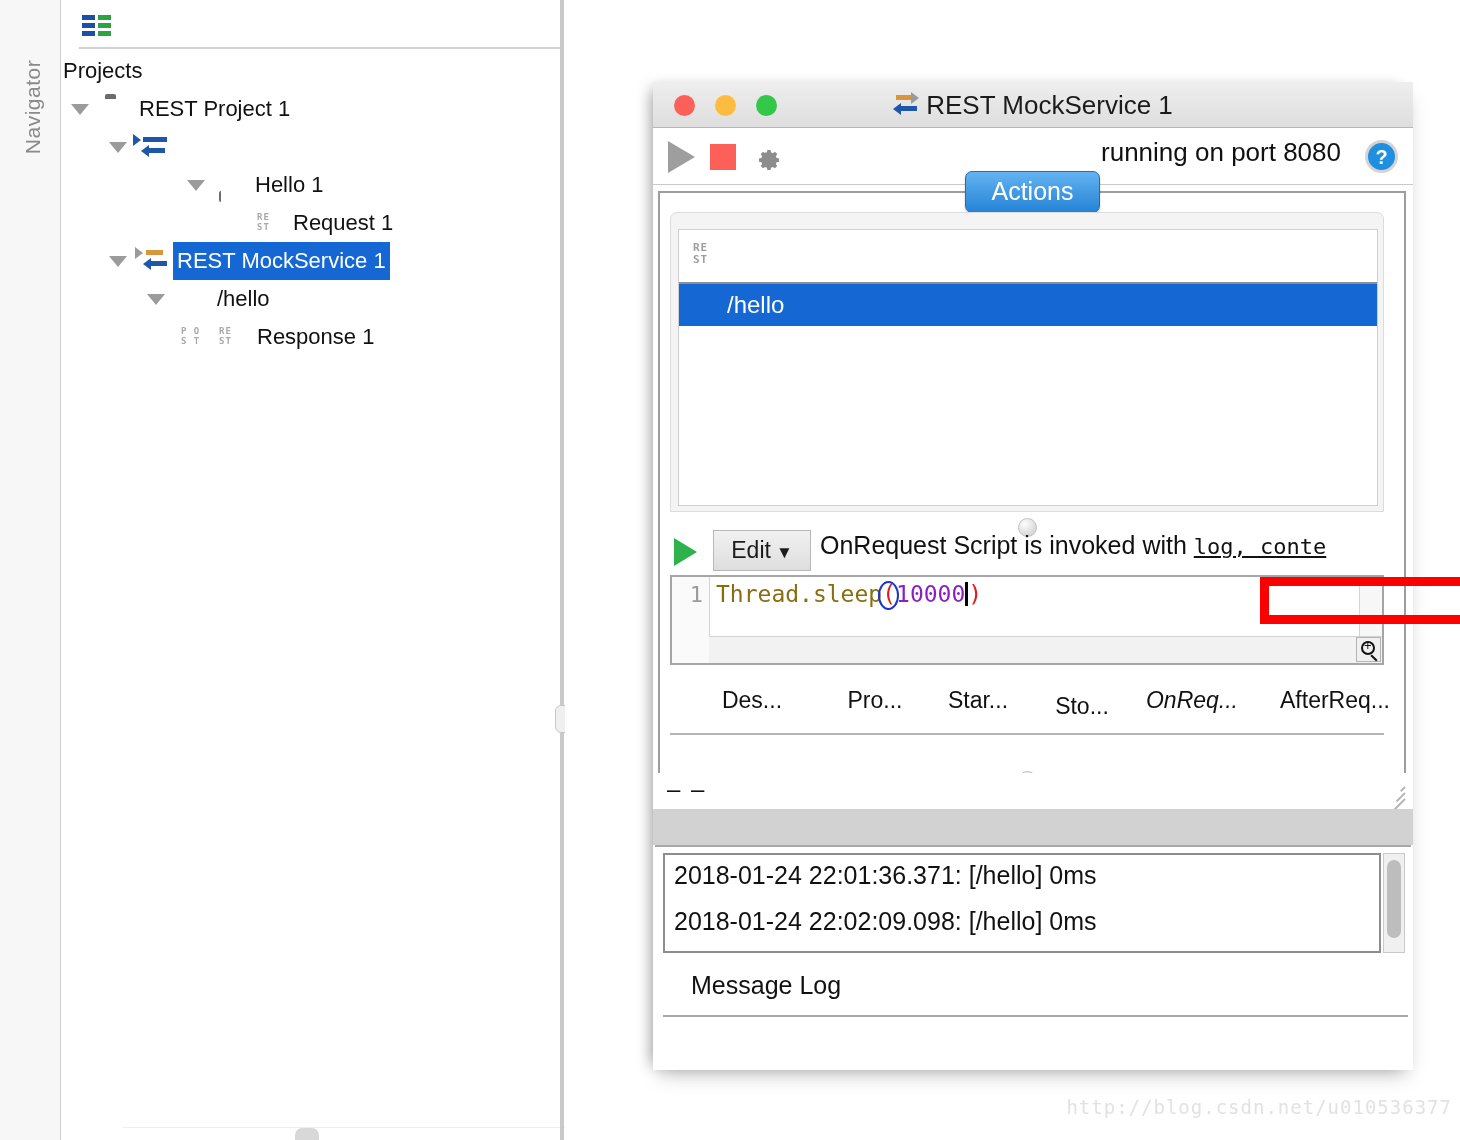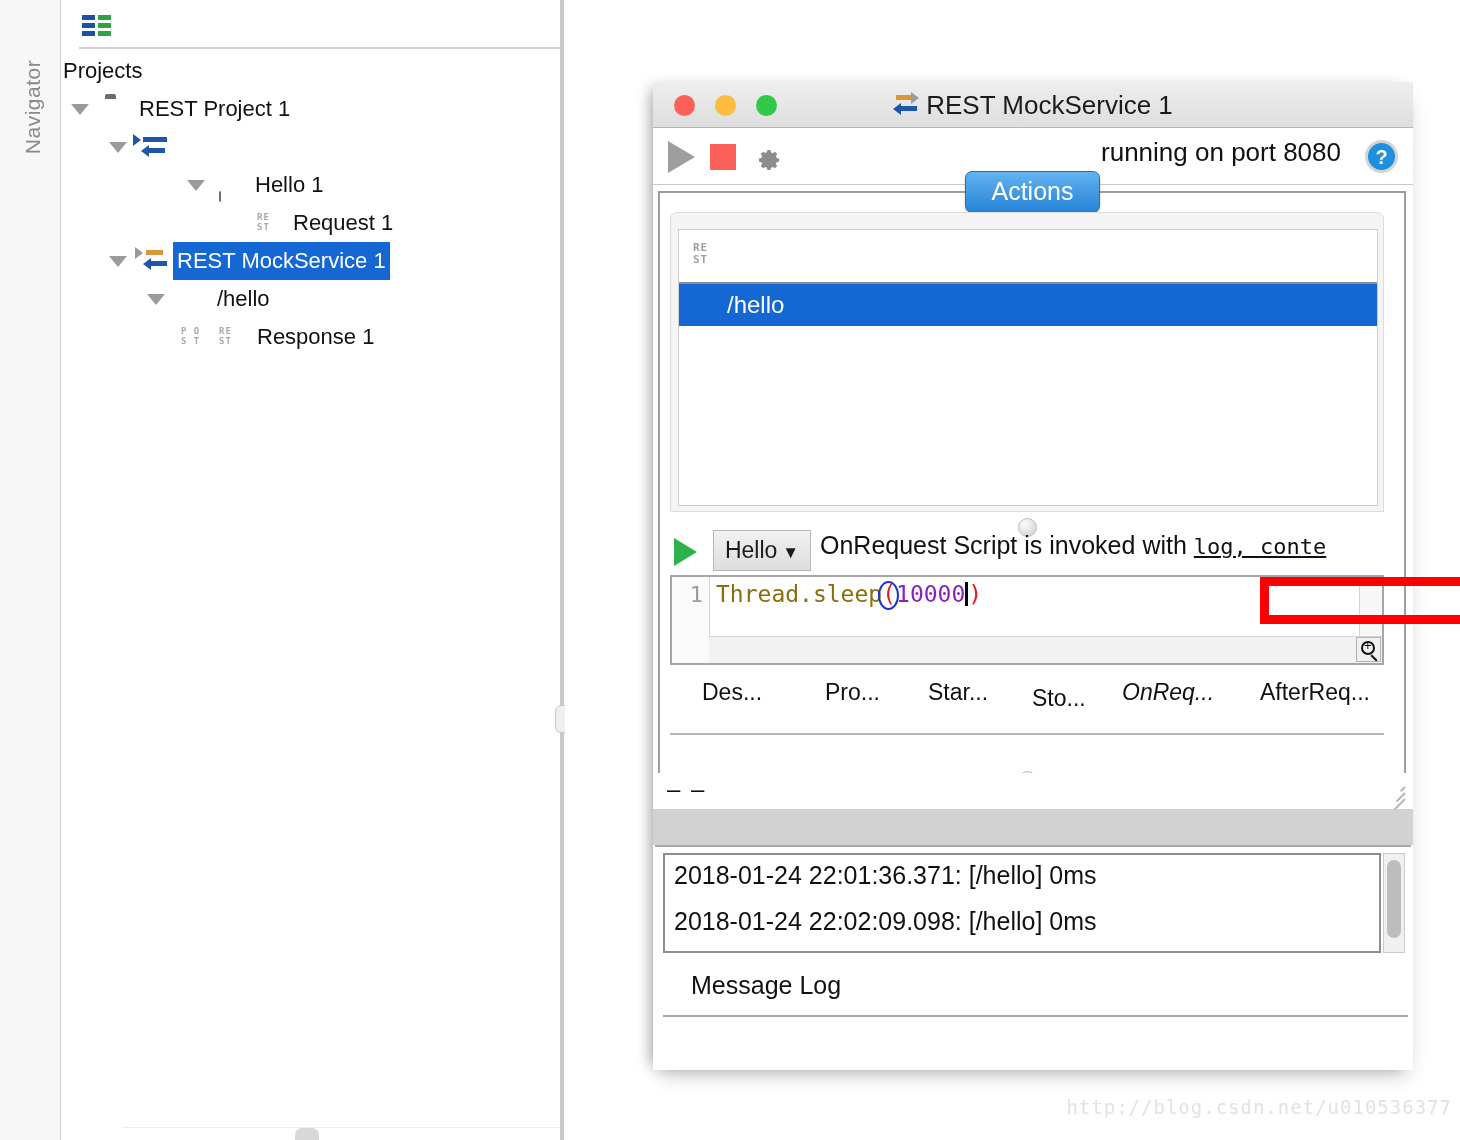--- a/index.html
+++ b/index.html
@@ -255,21 +255,21 @@
   
   .redbox{position:absolute;border:9px solid #fc0000;box-sizing:border-box;}
   #redbox-code{left:695px;top:577px;width:489px;height:47px;}
 
   
   #script-tabs{
     position:absolute;left:17px;top:488px;width:714px;height:60px;
     border-bottom:2px solid #b5b5b5;
   }
   #script-tabs .tb{
-    position:absolute;top:6px;font-size:23px;color:#111;text-align:left;
+    position:absolute;top:14px;font-size:23px;color:#111;text-align:center;
   }
 
   
   #enable-row{
     position:absolute;left:2px;top:600px;width:756px;height:60px;background:#fff;
   }
   #enable-row .chk{
     position:absolute;left:19px;top:14px;width:30px;height:30px;border-radius:4px;background:#2083e4;
   }
   #enable-row .chk:after{
@@ -449,21 +449,21 @@
             <span class="lbl">/hello</span>
           </div>
         </div>
       </div>
 
       <div class="hsplit-dot" style="left:365px;top:333px;"></div>
 
       <div id="script-head">
         <span class="script-play"></span>
         <div id="edit-btn">
-          <span>Hello</span><span class="cv">▼</span>
+          <span>Edit</span><span class="cv">▼</span>
         </div>
         <div class="desc">
           <span>OnRequest Script is invoked with </span><code>log, conte</code>
         </div>
       </div>
 
       <div id="script-editor">
         <div id="gutter">
           <span class="num">1</span>
         </div>

